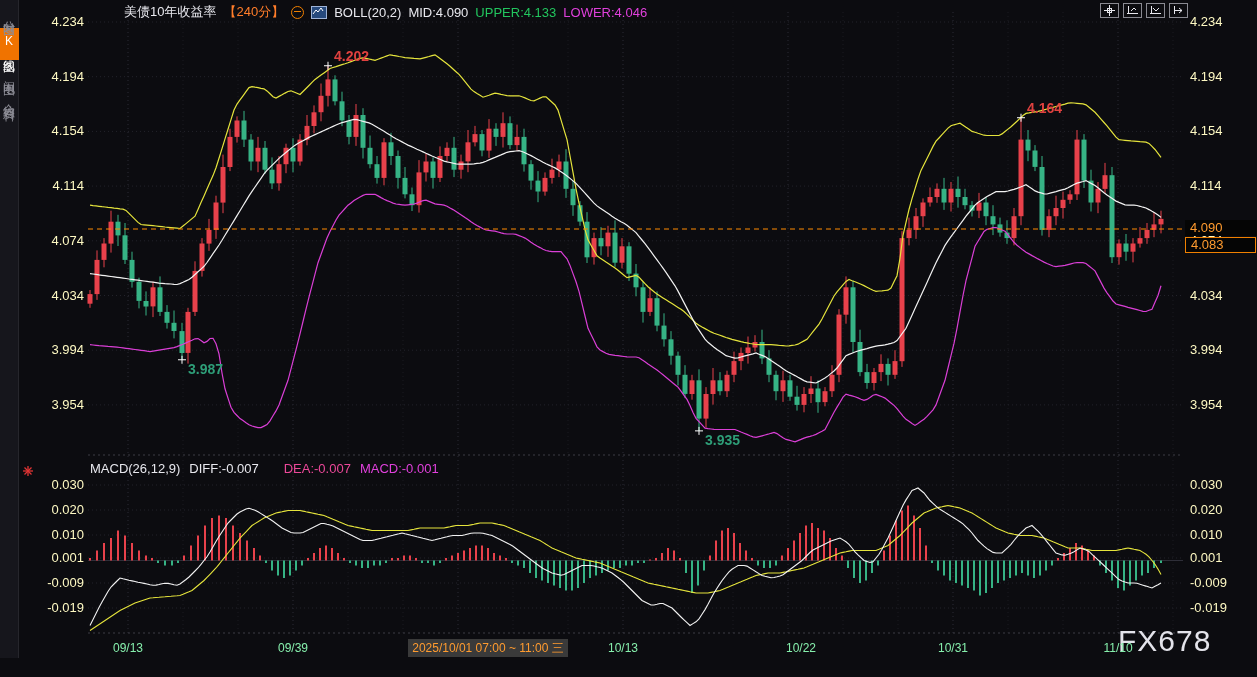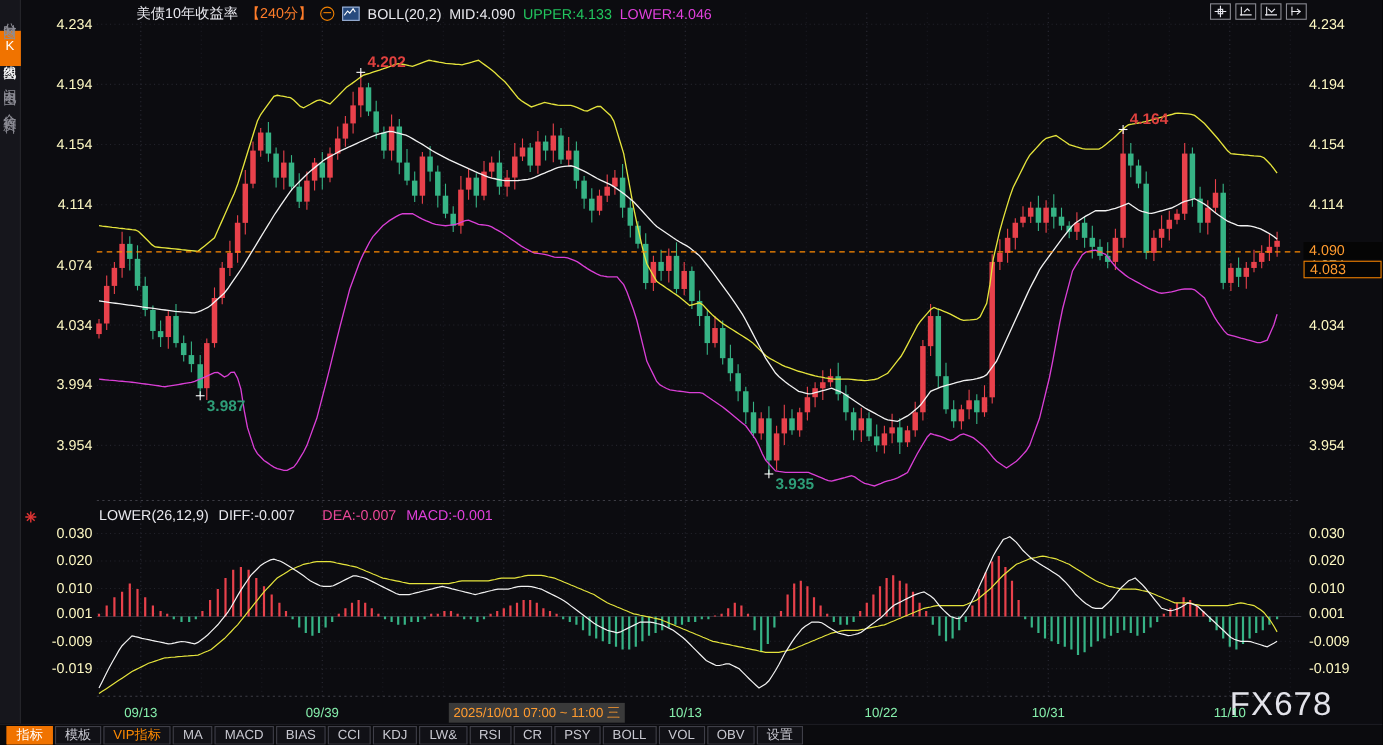--- a/index.html
+++ b/index.html
@@ -669,58 +669,40 @@
     <svg width="12" height="12">
         <g stroke="#e03434" stroke-width="1.3">
           <line x1="6" y1="1" x2="6" y2="11"></line>
           <line x1="1" y1="6" x2="11" y2="6"></line>
           <line x1="2.5" y1="2.5" x2="9.5" y2="9.5"></line>
           <line x1="9.5" y1="2.5" x2="2.5" y2="9.5"></line>
         </g>
       </svg>
   </div>
   <div id="macd-header">
-    <span class="m-white">LOWER(26,12,9)</span>
+    <span class="m-white">MACD(26,12,9)</span>
     <span class="m-white">DIFF:-0.007</span>
     <span class="m-dea">DEA:-0.007</span>
     <span class="m-macd">MACD:-0.001</span>
   </div>
 
   <div id="px-now">4.090</div>
   <div id="px-quote">4.083</div>
 
   <div id="xaxis">
     <span id="period-lbl">240分 ▲</span>
     <span id="xsel">2025/10/01 07:00 ~ 11:00 三</span>
   <span class="xdate" style="left: 109px;">09/13</span>
       <span class="xdate" style="left: 274px;">09/39</span>
       <span class="xdate" style="left: 604px;">10/13</span>
       <span class="xdate" style="left: 782px;">10/22</span>
       <span class="xdate" style="left: 934px;">10/31</span>
       <span class="xdate" style="left: 1099px;">11/10</span>
     </div>
 
-  <div id="toolbar">
-      <div class="tbtn active">指标</div>
-      <div class="tbtn">模板</div>
-      <div class="tbtn vip">VIP指标</div>
-      <div class="tbtn">MA</div>
-      <div class="tbtn">MACD</div>
-      <div class="tbtn">BIAS</div>
-      <div class="tbtn">CCI</div>
-      <div class="tbtn">KDJ</div>
-      <div class="tbtn">LW&amp;</div>
-      <div class="tbtn">RSI</div>
-      <div class="tbtn">CR</div>
-      <div class="tbtn">PSY</div>
-      <div class="tbtn">BOLL</div>
-      <div class="tbtn">VOL</div>
-      <div class="tbtn">OBV</div>
-      <div class="tbtn">设置</div>
-    </div>
 
   <div id="watermark">FX678</div>
 <div class="pl" style="top: 15px;">4.234</div>
     <div class="pr" style="top: 15px;">4.234</div>
     <div class="pl" style="top: 69.7px;">4.194</div>
     <div class="pr" style="top: 69.7px;">4.194</div>
     <div class="pl" style="top: 124.4px;">4.154</div>
     <div class="pr" style="top: 124.4px;">4.154</div>
     <div class="pl" style="top: 179.1px;">4.114</div>
     <div class="pr" style="top: 179.1px;">4.114</div>

